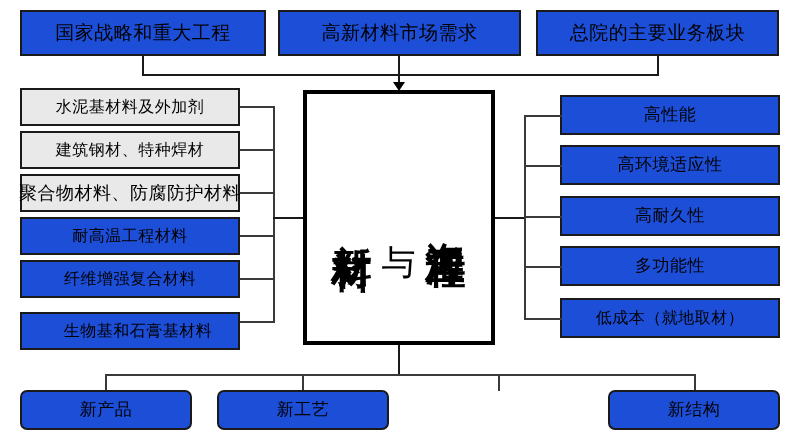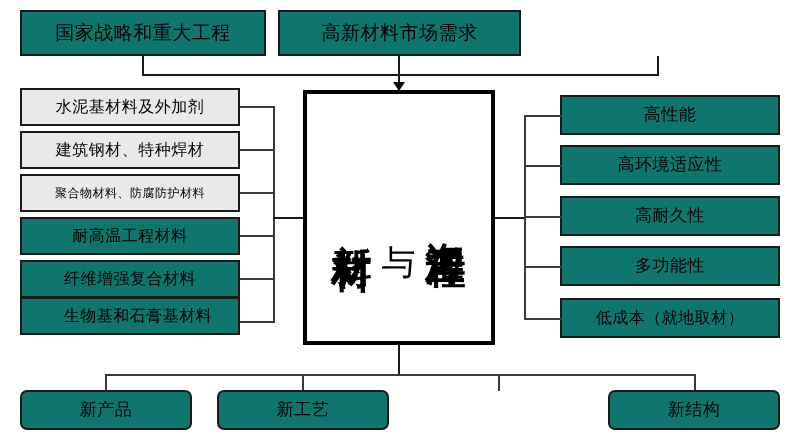--- a/index.html
+++ b/index.html
@@ -19,21 +19,21 @@
     width: 800px;
     height: 440px;
     background: #ffffff;
   }
 
   
   .box {
     position: absolute;
     box-sizing: border-box;
     border: 2px solid #1a1a1a;
-    background: #0f766e;
+    background: #1d4ed8;
     display: flex;
     align-items: center;
     justify-content: center;
     text-align: center;
     line-height: 1.05;
     letter-spacing: 0.5px;
     white-space: nowrap;
   }
   .box.gray { background: #e9e9e9; }
 
@@ -51,24 +51,24 @@
   
   .left-box {
     left: 20px;
     width: 220px;
     height: 38px;
     font-size: 16px;
     justify-content: center;
   }
   #left-0 { top: 88px;  }
   #left-1 { top: 131px; }
-  #left-2 { top: 174px; font-size: 12px; }
+  #left-2 { top: 174px; font-size: 18px; }
   #left-3 { top: 217px; }
   #left-4 { top: 260px; }
-  #left-5 { top: 297px; padding-left: 16px; }
+  #left-5 { top: 312px; padding-left: 16px; }
 
   
   .right-box {
     left: 560px;
     width: 220px;
     height: 40px;
     font-size: 17px;
   }
   #right-0 { top: 95px;  }
   #right-1 { top: 145px; }
@@ -142,20 +142,23 @@
 <body>
 
 <div id="diagram">
 
   <div class="box top-box" id="top-0">
     <span>国家战略和重大工程</span>
   </div>
   <div class="box top-box" id="top-1">
     <span>高新材料市场需求</span>
   </div>
+  <div class="box top-box" id="top-2">
+    <span>总院的主要业务板块</span>
+  </div>
 
   <div class="line vline" style="left:142px; top:56px; height:19px;"></div>
   <div class="line vline" style="left:398px; top:56px; height:19px;"></div>
   <div class="line vline" style="left:657px; top:56px; height:19px;"></div>
 
   <div class="line hline" style="left:142px; top:74px; width:517px;"></div>
 
   <div class="line vline" style="left:398px; top:74px; height:10px;"></div>
   <div class="arrow-down" style="left:393px; top:82px;"></div>
 

